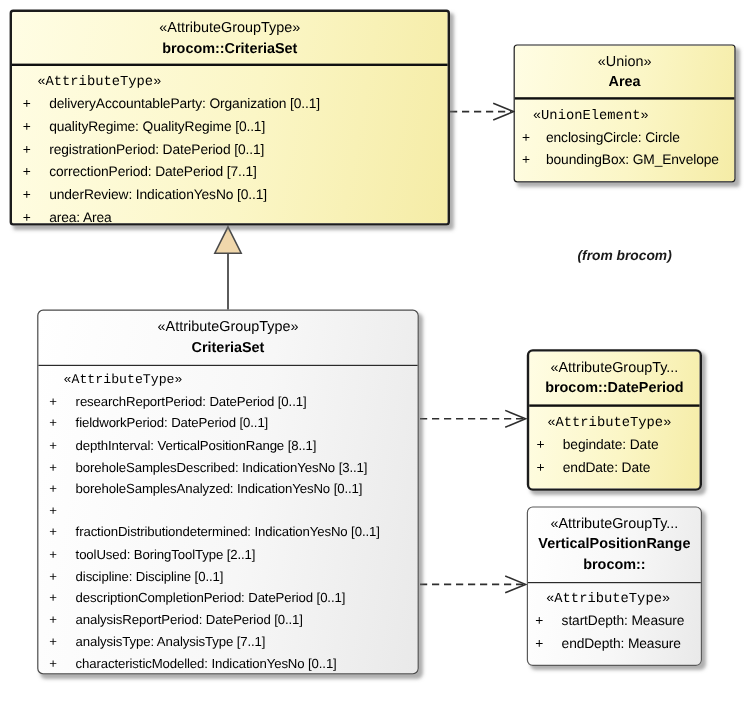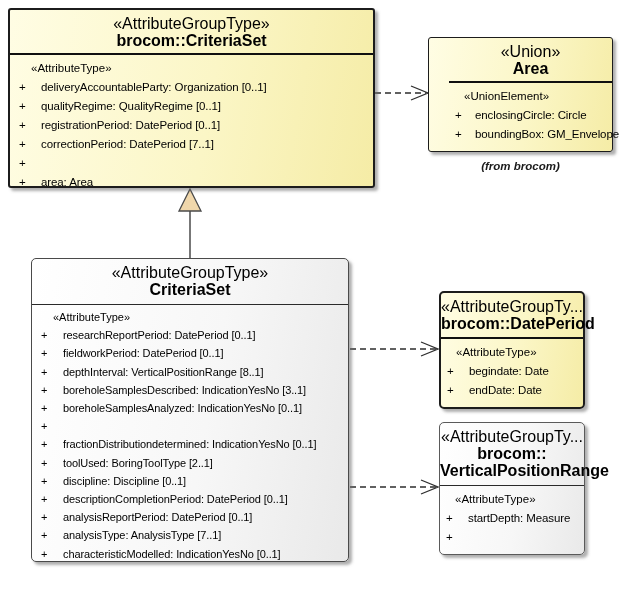--- a/index.html
+++ b/index.html
@@ -4,35 +4,35 @@
 <style>
   html,body{margin:0;padding:0;background:#ffffff;font-family:"Liberation Sans",sans-serif;}
   #canvas{position:relative;width:625px;height:603px;background:#ffffff;overflow:hidden;}
   svg.connectors{position:absolute;left:0;top:0;width:625px;height:603px;pointer-events:none;}
 
   .uml-box{position:absolute;box-sizing:border-box;box-shadow:3px 3px 3px rgba(110,110,110,0.55);}
   .uml-box.yellow{background:linear-gradient(100deg,#fffde4 0%,#fbf6c6 55%,#f5ecA6 100%);border:2px solid #1c1c1c;border-radius:3px;}
   .uml-box.white{background:linear-gradient(100deg,#ffffff 0%,#f7f7f7 55%,#e9e9e9 100%);border:1.5px solid #4a4a4a;border-radius:5px;}
   .uml-box.white.thin{border-width:1px;border-color:#5a5a5a;}
 
-  .title{box-sizing:border-box;text-align:center;padding-top:5px;line-height:17px;font-size:16px;color:#000;}
+  .title{box-sizing:border-box;text-align:center;padding-top:5px;line-height:17px;font-size:12px;color:#000;}
   .sep-thick{border-bottom:2.5px solid #101010;}
   .sep-thin{border-bottom:1px solid #2a2a2a;}
   .title .stereo{display:block;font-weight:400;}
   .title .tname{display:block;font-weight:700;}
 
   .body{box-sizing:border-box;padding-top:4px;font-size:11.5px;line-height:19px;color:#000;}
   .body.tight{font-size:11px;line-height:18.2px;padding-top:3px;}
-  .section-label{margin-left:21px;}
+  .section-label{margin-left:21px;font-family:Liberation Mono, monospace;}
   .section-label.small{margin-left:15px;}
   .attr-row{display:flex;white-space:nowrap;}
   .attr-row .vis{width:22px;padding-left:9px;flex:0 0 auto;}
   .attr-row .attr-text{flex:0 0 auto;letter-spacing:-0.1px;}
 
-  .caption{position:absolute;font-size:11.5px;font-style:italic;font-weight:600;color:#1a1a1a;text-align:center;}
+  .caption{position:absolute;font-size:11.5px;font-style:italic;font-weight:600;color:#1a1a1a;text-align:center;margin-top:48px;}
 </style>
 </head>
 <body>
 
 <div id="canvas">
 
   <svg class="connectors" viewBox="0 0 625 603">
 
     <g stroke="#2e2e2e" stroke-width="1.3" fill="none">
       <line x1="375" y1="93" x2="426" y2="93" stroke-dasharray="6,4"></line>
@@ -79,31 +79,32 @@
             <span class="attr-text">registrationPeriod: DatePeriod [0..1]</span>
           </div>
 
           <div class="attr-row">
             <span class="vis">+</span>
             <span class="attr-text">correctionPeriod: DatePeriod [7..1]</span>
           </div>
 
           <div class="attr-row">
             <span class="vis">+</span>
+            <span class="attr-text">underReview: IndicationYesNo [0..1]</span>
           </div>
 
           <div class="attr-row">
             <span class="vis">+</span>
             <span class="attr-text">area: Area</span>
           </div>
         </div>
     </div>
   </div>
 
-  <div class="uml-box yellow" style="left:428px;top:37px;width:185px;height:115px;border-width:1.5px;padding-left:20px;">
+  <div class="uml-box yellow" style="left:428px;top:37px;width:185px;height:115px;border-width:1.5px;">
     <div class="title sep-thick" style="height:45px;border-bottom-width:2px;">
       <span class="stereo">«Union»</span>
       <span class="tname">Area</span>
     </div>
     <div class="body">
       <div class="section-label small">«UnionElement»</div>
       <div>
 
           <div class="attr-row">
             <span class="vis" style="padding-left:6px;width:20px;">+</span>
@@ -213,32 +214,33 @@
             <span class="vis" style="padding-left:6px;width:22px;">+</span>
             <span class="attr-text">endDate: Date</span>
           </div>
         </div>
     </div>
   </div>
 
   <div class="uml-box white thin" style="left:439px;top:422px;width:146px;height:133px;">
     <div class="title sep-thin" style="height:63px;">
       <span class="stereo">«AttributeGroupTy...</span>
+      <span class="tname">VerticalPositionRange</span>
       <span class="tname">brocom::</span>
-      <span class="tname">VerticalPositionRange</span>
     </div>
     <div class="body">
       <div class="section-label small">«AttributeType»</div>
       <div>
 
           <div class="attr-row">
             <span class="vis" style="padding-left:6px;width:22px;">+</span>
             <span class="attr-text">startDepth: Measure</span>
           </div>
 
           <div class="attr-row">
             <span class="vis" style="padding-left:6px;width:22px;">+</span>
+            <span class="attr-text">endDepth: Measure</span>
           </div>
         </div>
     </div>
   </div>
 
 </div>
 
 </body></html>

